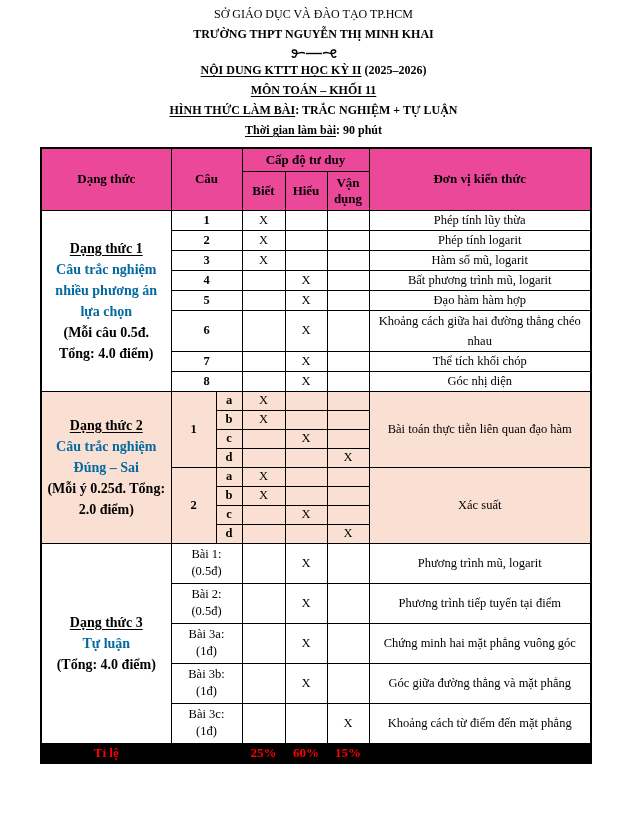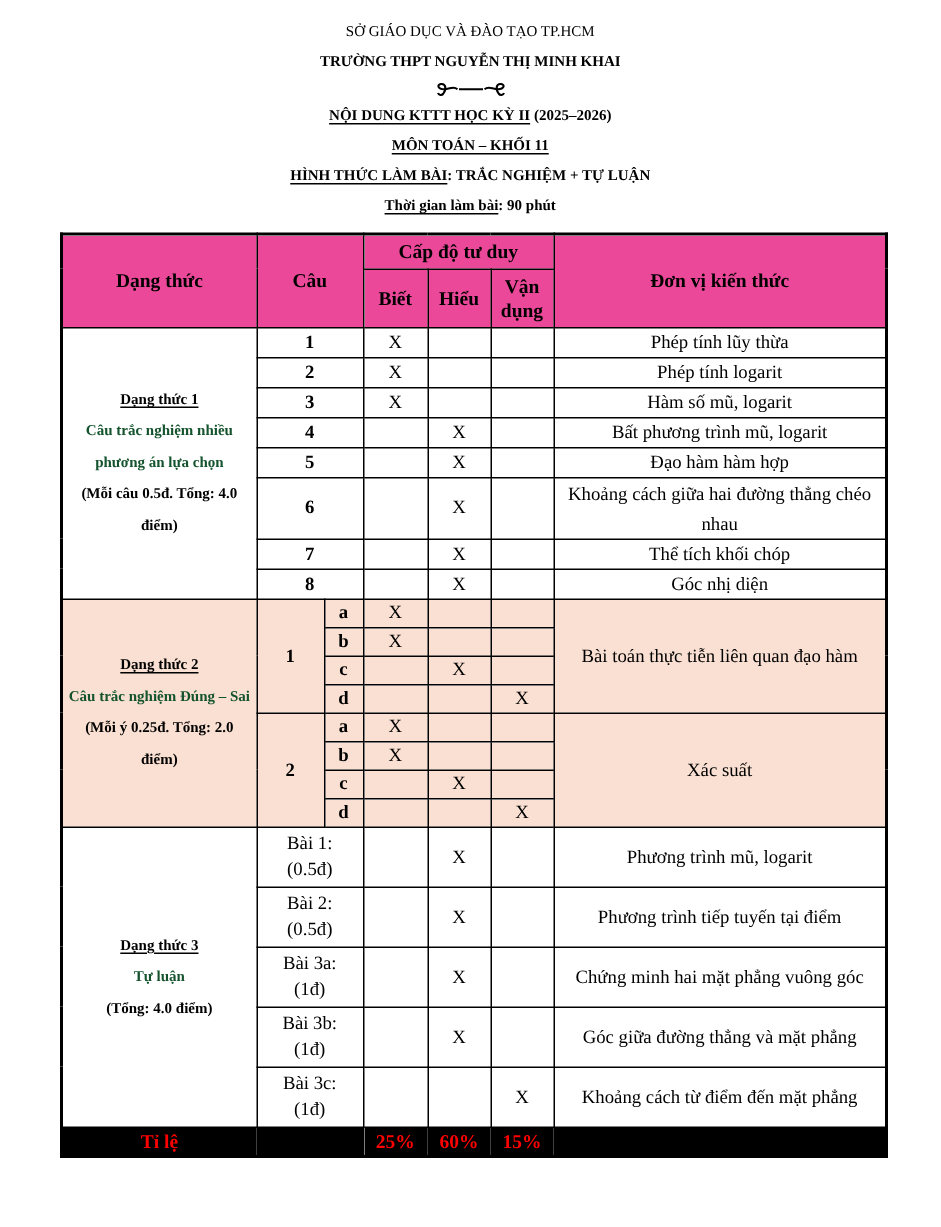--- a/index.html
+++ b/index.html
@@ -6,24 +6,24 @@
   .page{
     position:relative;
     width:627px;height:818px;
     background:#ffffff;
     font-family:"Liberation Serif","DejaVu Serif",serif;
     color:#000;
     overflow:hidden;
   }
   
   .doc-head{
-    padding-top:12px;
+    padding-top:4px;
     text-align:center;
     line-height:20px;
-    font-size:10px;
+    font-size:12px;
   }
   .doc-head .line{white-space:nowrap;}
   .plain{font-weight:normal;}
   .bold{font-weight:bold;}
   .u{text-decoration:underline;text-underline-offset:2px;}
   .ornament{height:14px;line-height:14px;margin:1px 0;}
   .ornament svg{vertical-align:middle;}
   
   table.matrix{
     border-collapse:collapse;
@@ -48,23 +48,23 @@
   tr.r19{height:19px;}
   tr.r40{height:40px;}
   tr.rt{height:20px;}
   .peach{background:#FAE0D2;}
   .yellow{background:#000000;}
   .num{font-weight:bold;}
   .letter{font-weight:bold;}
   .xmark{font-weight:normal;}
   .dv{font-weight:normal;}
   .dv2{line-height:20px;}
-  .sec-cell{font-weight:bold;font-size:10px;line-height:21px;padding:0 3px;}
+  .sec-cell{font-weight:bold;font-size:14px;line-height:21px;padding:0 3px;}
   .sec-title{font-weight:bold;text-decoration:underline;text-underline-offset:2px;color:#000;}
-  .red{color:#14532d;}
+  .red{color:#0369a1;}
   .bai{font-weight:normal;line-height:17px;}
   .ratio-label{font-weight:bold;color:#FF0000;font-size:13px;}
   .ratio-val{font-weight:bold;color:#FF0000;font-size:13px;}
 </style>
 </head>
 <body>
 
 <div class="page">
 
   <div class="doc-head">

